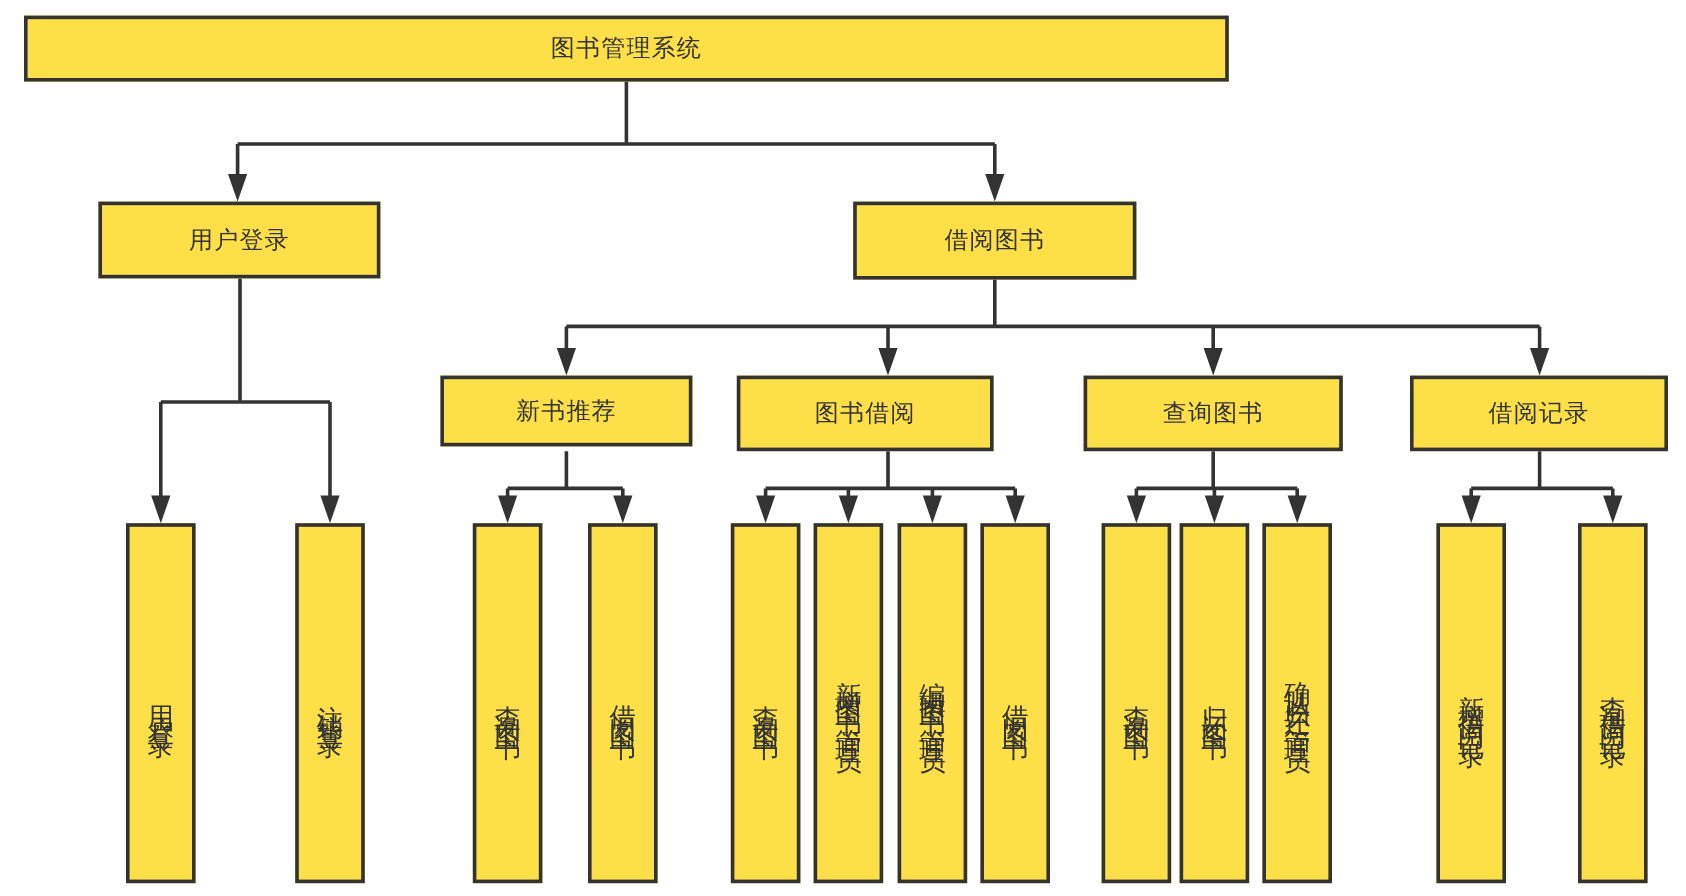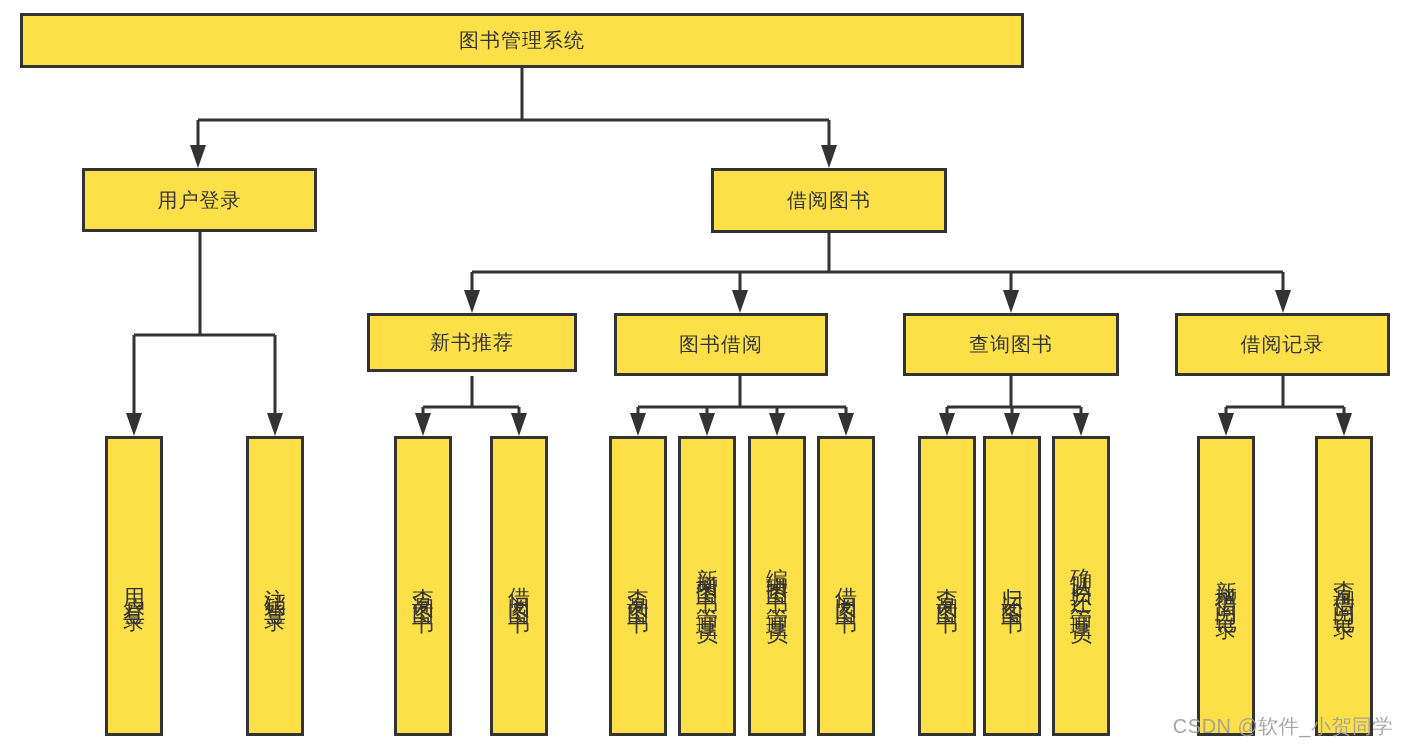--- a/index.html
+++ b/index.html
@@ -140,14 +140,13 @@
   <div class="node v-node" style="left:1052px;top:436px;width:58px;height:300px;">
     <span>确认归还（管理员）</span>
   </div>
   <div class="node v-node" style="left:1197px;top:436px;width:58px;height:300px;">
     <span>新增借阅记录</span>
   </div>
   <div class="node v-node" style="left:1315px;top:436px;width:58px;height:300px;">
     <span>查询借阅记录</span>
   </div>
 
-  <div class="watermark">CSDN @软件_小贺同学</div>
 </div>
 
 </body></html>

